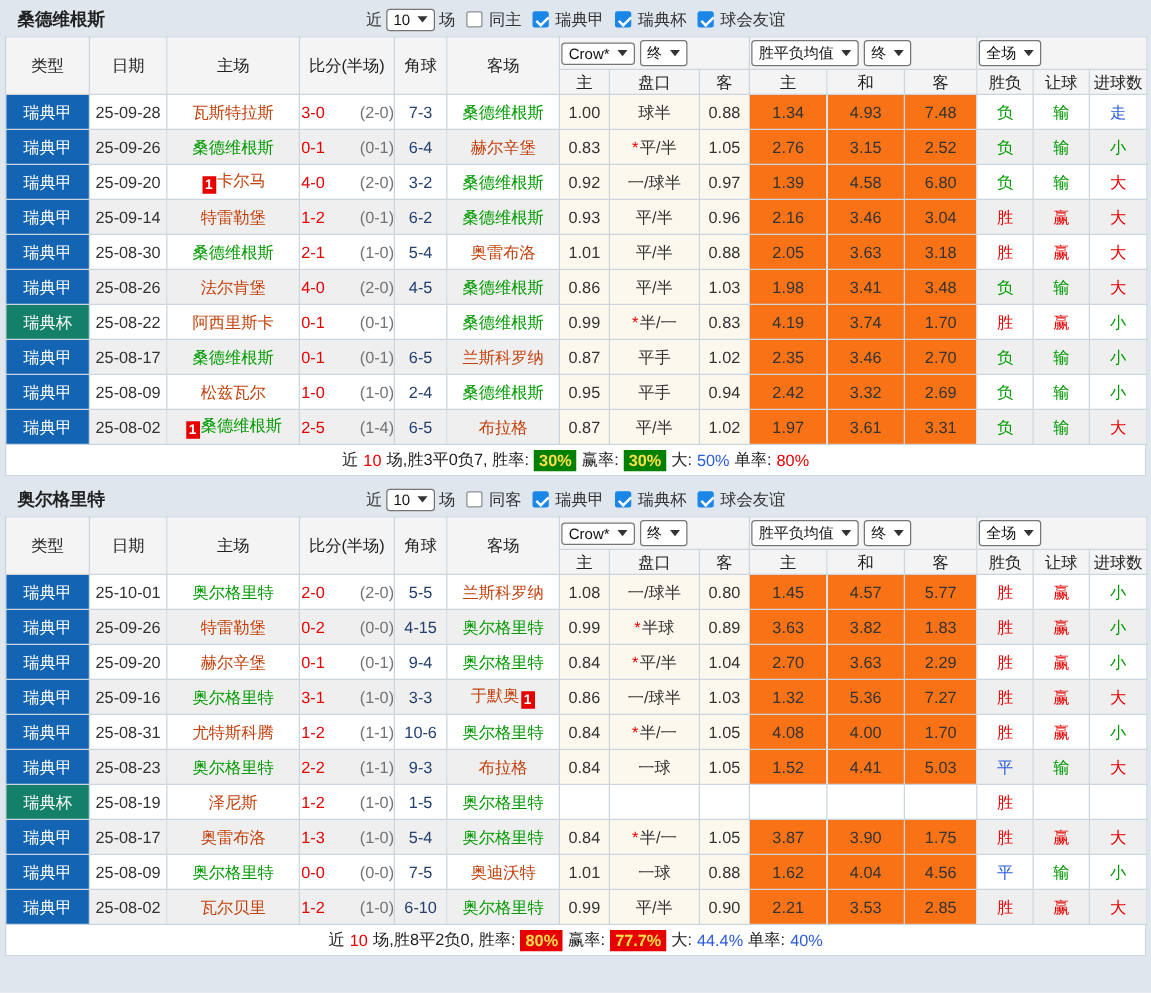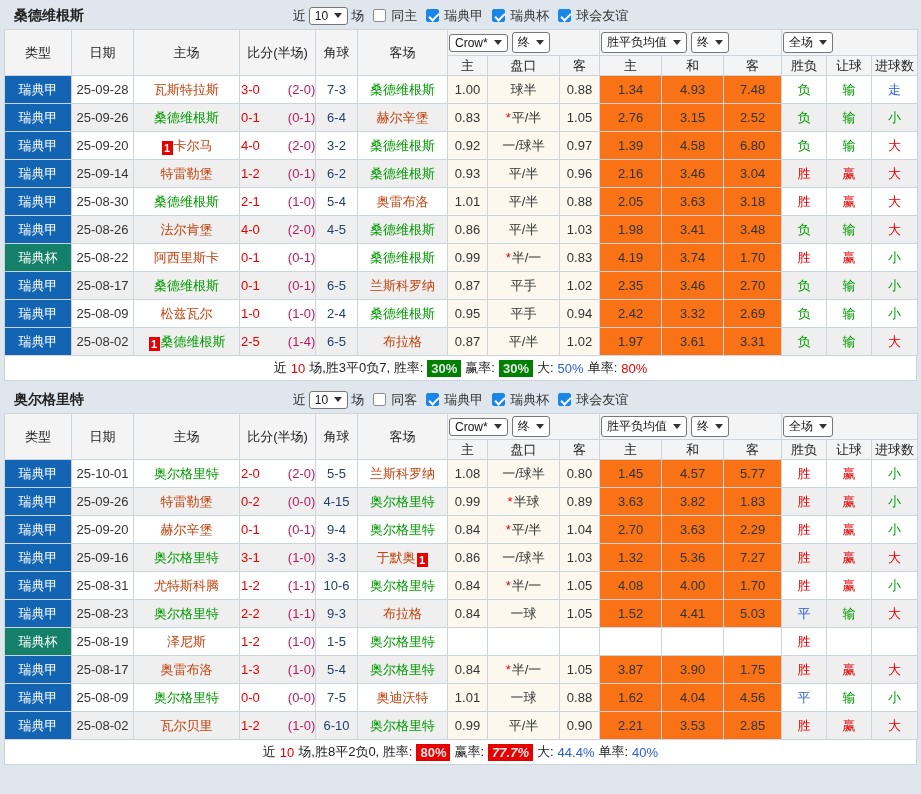--- a/index.html
+++ b/index.html
@@ -37,27 +37,27 @@
   tr.stripe td.plain { background:#efefef; }
   td.tint-o { background:#fcf8ed; }
   td.tint-w { background:#f97316; }
   .c-red { color:#e60000; }
   .c-green { color:#009a00; }
   .c-blue { color:#2b5cd9; }
   .t-navy { color:#23406f; }
   .t-dark { color:#c2410c; }
   .t-green { color:#009a00; }
   .score-main { color:#e60000; }
-  .score-half { color:#be185d;padding-left:28px; }
+  .score-half { color:#737373;padding-left:28px; }
   .star { color:#e60000; margin-right:1px; }
   .redcard { display:inline-block; width:11px; height:14px; line-height:14px; background:#e60000; color:#fff; font-size:11px; font-weight:bold; vertical-align:-2px; margin:0 1px; }
 
   
   .summary { margin:0 4px; height:25px; background:#fff; border:1px solid #ccd5de; border-top:none; display:flex; align-items:center; justify-content:center; gap:4px; font-size:13px; color:#222; }
-  .pct-badge { color:#e5e5e5; font-weight:bold; padding:1px 4px; }
+  .pct-badge { color:#fde047; font-weight:bold; padding:1px 4px; }
 
   .section2 { margin-top:5px; }
 </style>
 </head>
 <body>
 
 <div class="page">
 
 
   <div>
@@ -564,21 +564,21 @@
             <td class="plain c-red">大</td>
           </tr>
         </tbody>
       </table>
       <div class="summary">
         <span>近</span>
         <span class="c-red">10</span>
         <span>场,胜8平2负0, 胜率:</span>
         <span class="pct-badge" style="background: rgb(230, 0, 0);">80%</span>
         <span>赢率:</span>
-        <span class="pct-badge" style="background: rgb(230, 0, 0); font-style: italic;">77.7%</span>
+        <span class="pct-badge" style="background: rgb(230, 0, 0);">77.7%</span>
         <span>大:</span>
         <span style="color: rgb(43, 92, 217);">44.4%</span>
         <span>单率:</span>
         <span style="color: rgb(43, 92, 217);">40%</span>
       </div>
     </div>
 
 </div>
 
 </body></html>

